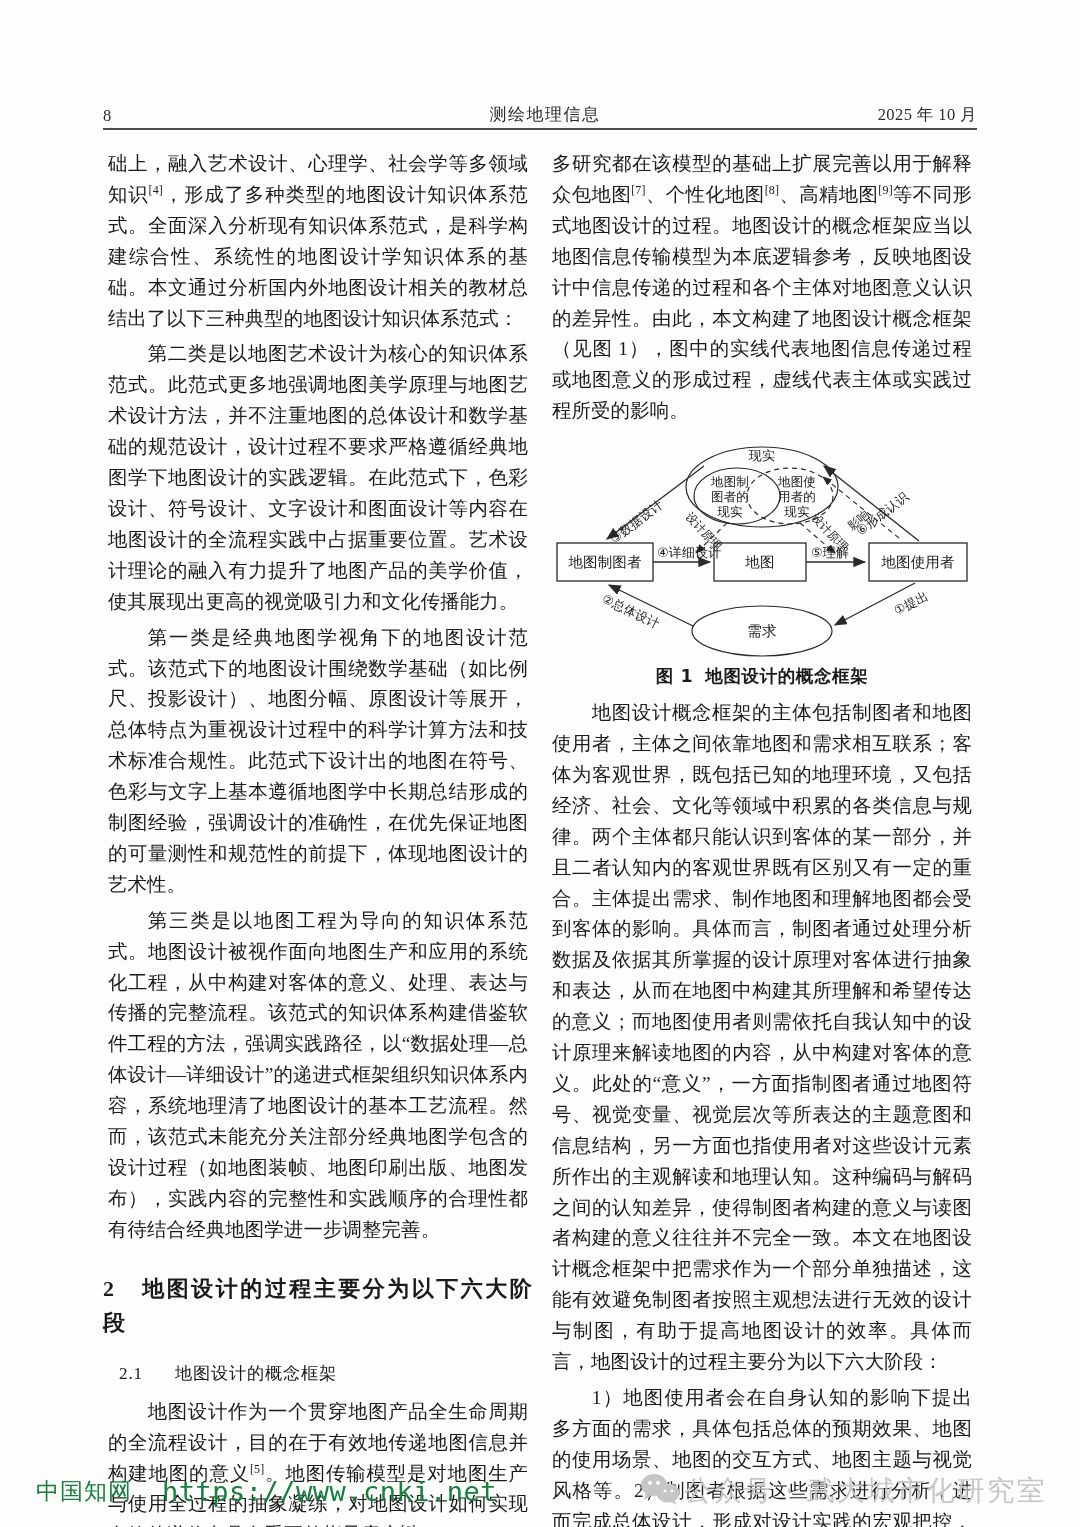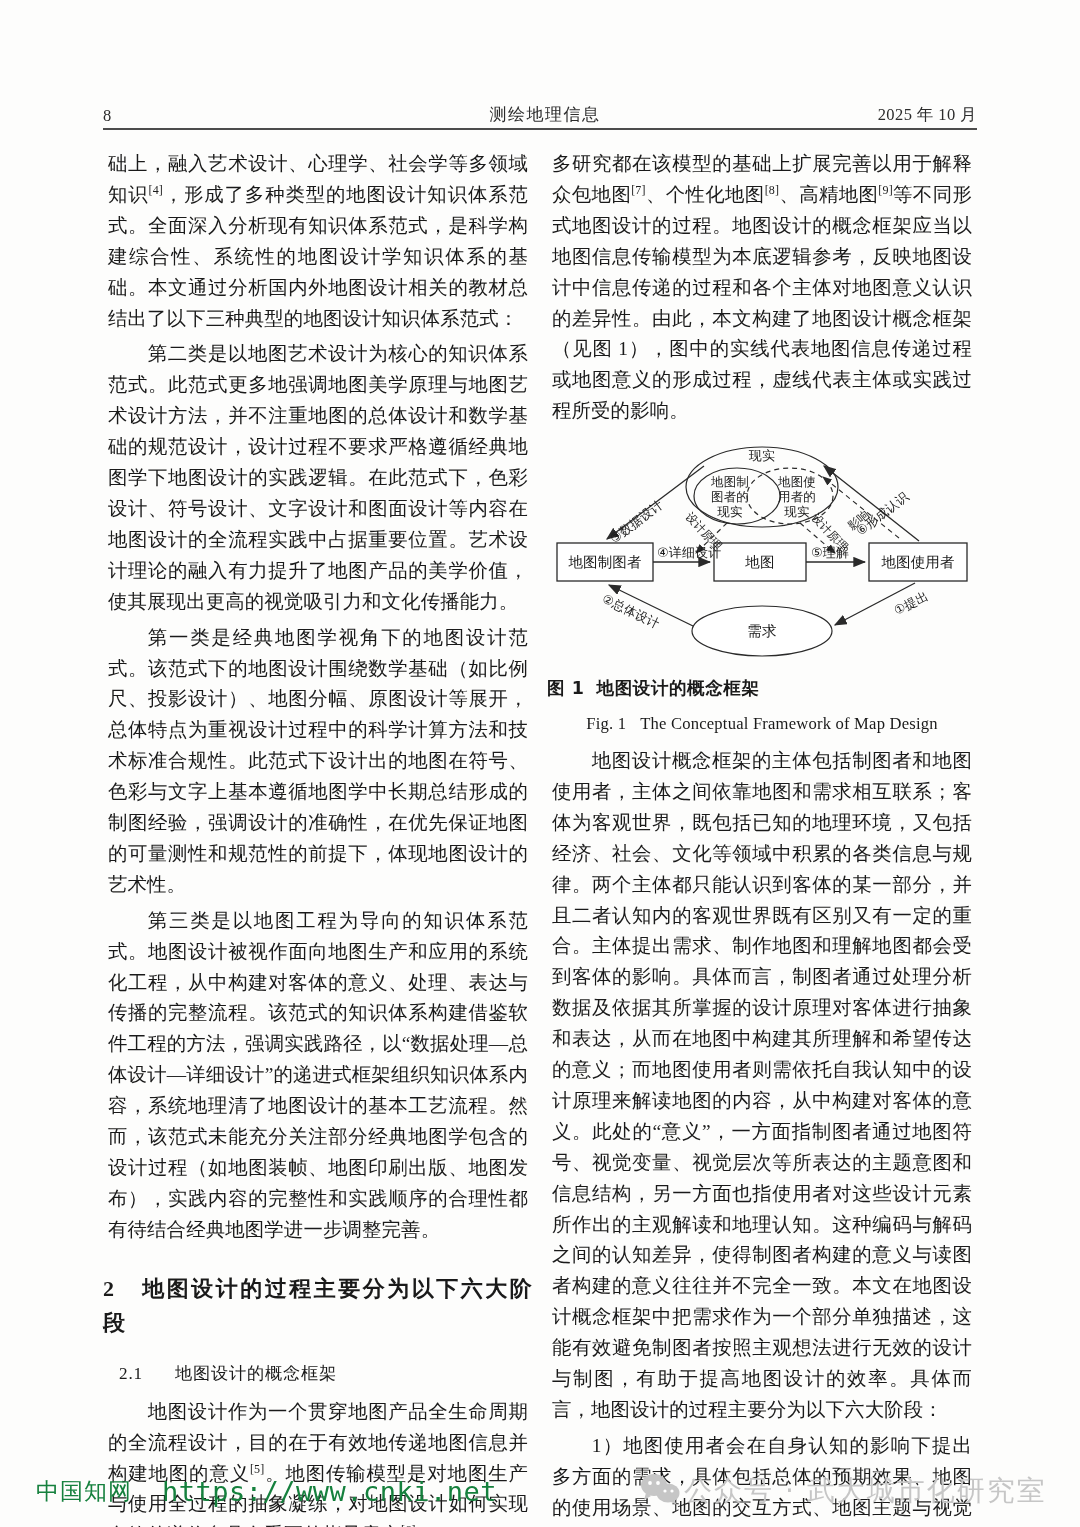--- a/index.html
+++ b/index.html
@@ -105,25 +105,26 @@
 
   .latin { font-family: Liberation Mono, monospace; }
 
   
   .figure {
     margin: 12px 0 6px 0;
     width: 430px;
   }
   .figure svg { display: block; }
   .fig-caption-cn {
+    text-align: center;
     font-family: "DejaVu Sans", "Liberation Sans", sans-serif;
     font-weight: bold;
     font-size: 17.5px;
     letter-spacing: 0.6px;
-    margin-top: 12px;
+    margin-top: 0;
   }
   .fig-caption-cn .fg-n { margin-right: 12px; }
   .fig-caption-en {
     text-align: center;
     font-family: "Liberation Serif", serif;
     font-size: 16.6px;
     margin-top: 5px;
     letter-spacing: 0.2px;
   }
   .fig-caption-en .fg-n { margin-right: 14px; }
@@ -273,23 +274,20 @@
 
           <text transform="translate(154,95) rotate(47)" text-anchor="middle" font-size="11.5">设计原理</text>
           <text transform="translate(280,96) rotate(47)" text-anchor="middle" font-size="11.5">设计原理</text>
           <text transform="translate(314,84) rotate(-40)" text-anchor="middle" font-size="11.5">影响</text>
         </g>
       </svg>
 
       <div class="fig-caption-cn">
         <span class="fg-n">图 1</span><span>地图设计的概念框架</span>
       </div>
-      <div class="fig-caption-en">
-        <span class="fg-n">Fig. 1</span><span>The Conceptual Framework of Map Design</span>
-      </div>
     </div>
 
     <p class="indent">地图设计概念框架的主体包括制图者和地图使用者，主体之间依靠地图和需求相互联系；客体为客观世界，既包括已知的地理环境，又包括经济、社会、文化等领域中积累的各类信息与规律。两个主体都只能认识到客体的某一部分，并且二者认知内的客观世界既有区别又有一定的重合。主体提出需求、制作地图和理解地图都会受到客体的影响。具体而言，制图者通过处理分析数据及依据其所掌握的设计原理对客体进行抽象和表达，从而在地图中构建其所理解和希望传达的意义；而地图使用者则需依托自我认知中的设计原理来解读地图的内容，从中构建对客体的意义。此处的“意义”，一方面指制图者通过地图符号、视觉变量、视觉层次等所表达的主题意图和信息结构，另一方面也指使用者对这些设计元素所作出的主观解读和地理认知。这种编码与解码之间的认知差异，使得制图者构建的意义与读图者构建的意义往往并不完全一致。本文在地图设计概念框架中把需求作为一个部分单独描述，这能有效避免制图者按照主观想法进行无效的设计与制图，有助于提高地图设计的效率。具体而言，地图设计的过程主要分为以下六大阶段：</p>
     <p class="indent">1）地图使用者会在自身认知的影响下提出多方面的需求，具体包括总体的预期效果、地图的使用场景、地图的交互方式、地图主题与视觉风格等。2）制图者根据这些需求进行分析，进而完成总体设计，形成对设计实践的宏观把控，构建出地图设计所需传达的意义。3）制图者根据总体设计的结果，从客观</p>
   </div>
 
   <div class="footer-left">
     <span class="cnki-cn">中国知网</span>
     <span class="cnki-url">https://www.cnki.net</span>
   </div>

